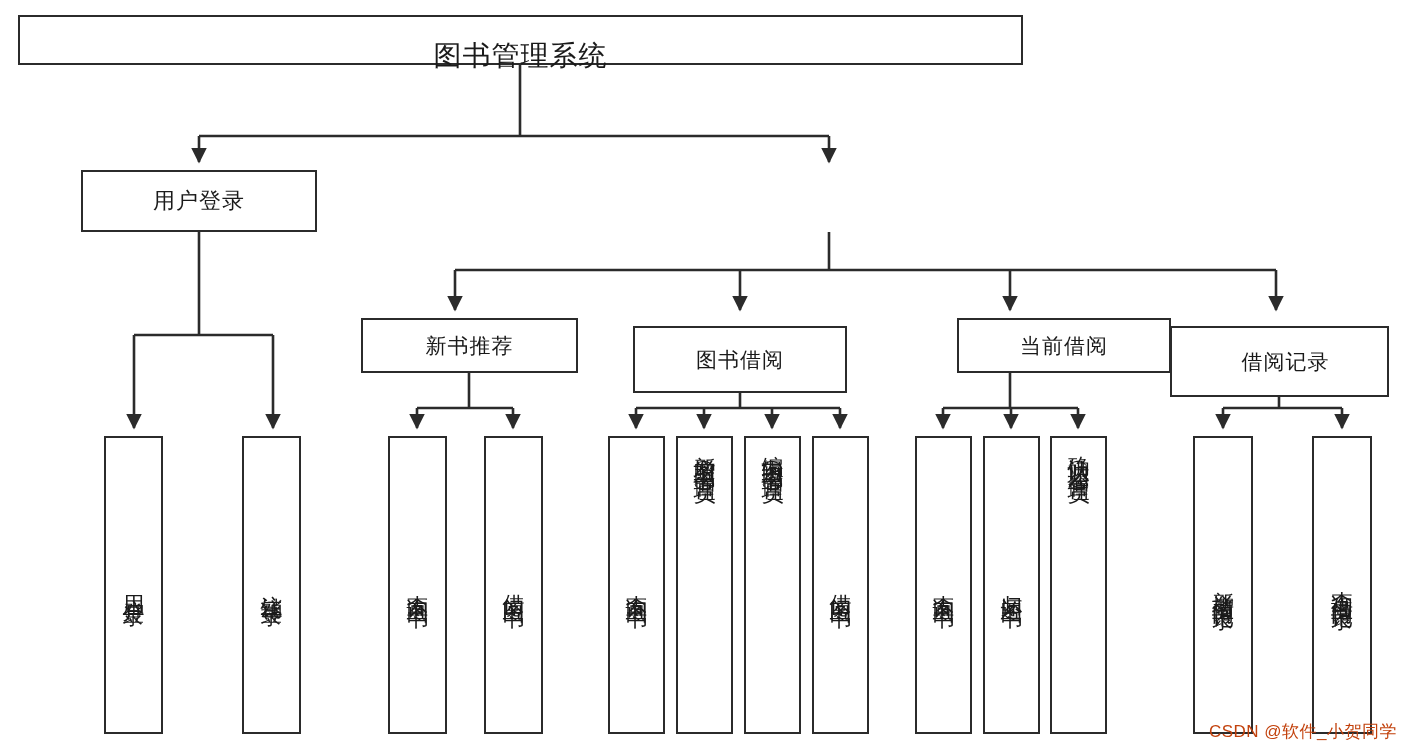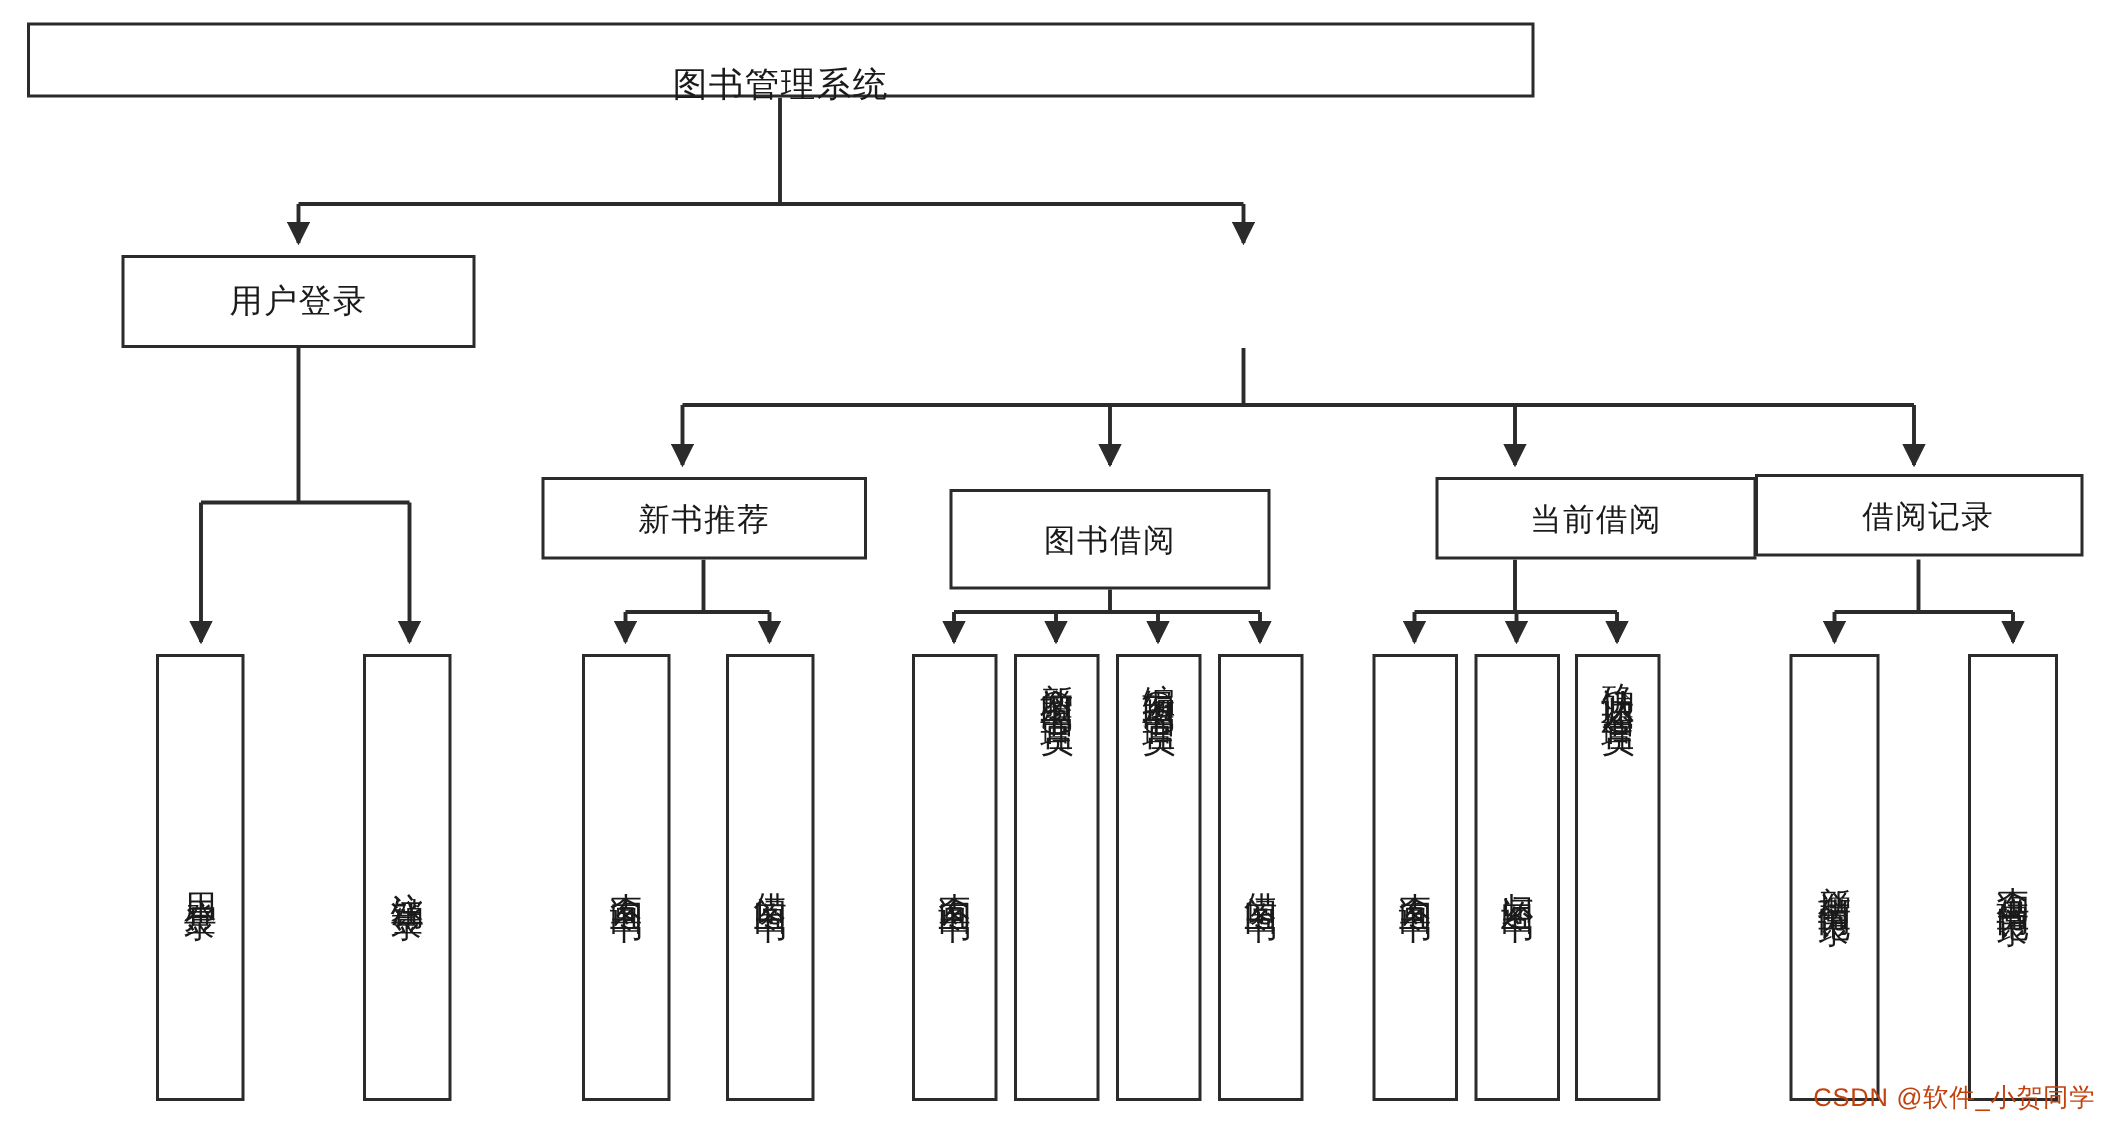--- a/index.html
+++ b/index.html
@@ -32,21 +32,21 @@
     display: flex;
     align-items: center;
     justify-content: center;
     color: #1a1a1a;
     z-index: 2;
   }
   .node .label {
     display: block;
     white-space: nowrap;
   }
-  .node-root .label { font-size: 23px; letter-spacing: 1px; margin-top: 32px; }
+  .node-root .label { font-size: 28px; letter-spacing: 1px; margin-top: 32px; }
   .node-l2 .label   { font-size: 22px; letter-spacing: 1px; }
   .node-l3 .label   { font-size: 21px; letter-spacing: 1px; }
   .node-leaf {
     align-items: flex-start;
     justify-content: center;
     padding-top: 0;
   }
   .node-leaf .label {
     writing-mode: vertical-rl;
     text-orientation: upright;
@@ -134,21 +134,21 @@
 
   <div class="node node-l3" style="left: 361px; top: 318px; width: 217px; height: 55px; text-align: center;">
     <span class="label">新书推荐</span>
   </div>
   <div class="node node-l3" style="left: 633px; top: 326px; width: 214px; height: 67px;">
     <span class="label">图书借阅</span>
   </div>
   <div class="node node-l3" style="left: 957px; top: 318px; width: 214px; height: 55px;">
     <span class="label">当前借阅</span>
   </div>
-  <div class="node node-l3" style="left: 1170px; top: 316px; width: 219px; height: 55px; padding-left: 12px;">
+  <div class="node node-l3" style="left: 1170px; top: 326px; width: 219px; height: 71px; padding-left: 12px;">
     <span class="label">借阅记录</span>
   </div>
 
   <div class="node node-leaf align-mid" style="left: 104px; top: 436px; width: 59px; height: 298px;">
     <span class="label">用户登录</span>
   </div>
   <div class="node node-leaf align-mid" style="left: 242px; top: 436px; width: 59px; height: 298px;">
     <span class="label">注销登录</span>
   </div>
   <div class="node node-leaf align-mid" style="left: 388px; top: 436px; width: 59px; height: 298px;">

